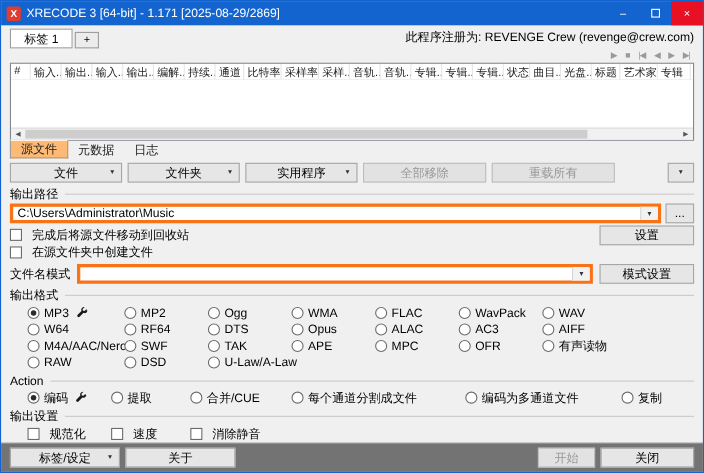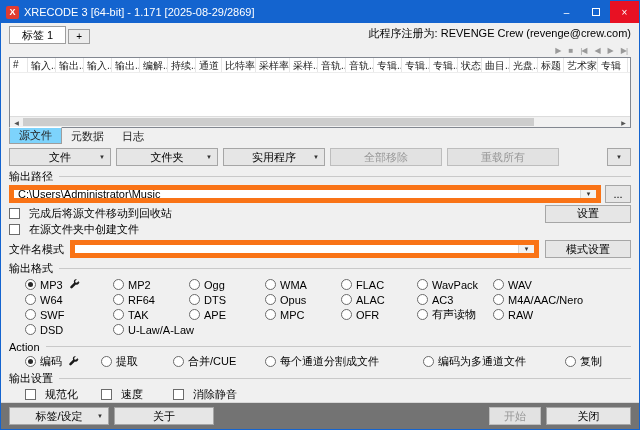--- a/index.html
+++ b/index.html
@@ -31,35 +31,35 @@
   .lheader { display:flex; height:15px; overflow:hidden; border-bottom:1px solid #ededed; flex:none; }
   .hcell { flex:none; font-size:10px; color:#222; padding:1px 0 0 3px; border-right:1px solid #e6e6e6; white-space:nowrap; overflow:hidden; }
   .lbody { flex:1; background:#fff; }
   .hscroll { height:11px; background:#f1f1f1; border-top:1px solid #dcdcdc; display:flex; align-items:center; flex:none; }
   .sarrow { width:13px; text-align:center; font-size:6px; color:#555; flex:none; }
   .strack { flex:1; height:100%; position:relative; }
   .sthumb { position:absolute; left:0; top:1px; height:8px; width:86%; background:#cdcdcd; }
 
   .list-tabs { display:flex; margin:0 8px; height:16px; flex:none; align-items:stretch; }
   .ltab { padding:0 9px; display:flex; align-items:center; font-size:11px; color:#222; }
-  .ltab.active { background:#7dd3fc; border:1px solid #9e9e9e; border-top-color:#fff; margin-top:-1px; }
+  .ltab.active { background:#fdba74; border:1px solid #9e9e9e; border-top-color:#fff; margin-top:-1px; }
 
   
   .btn { height:18px; background:#e6e6e6; border:1px solid #a6a6a6; font-size:11px; display:flex; align-items:center; justify-content:center; padding:0 6px; position:relative; cursor:default; white-space:nowrap; }
   .btn .caret { position:absolute; right:5px; font-size:6px; color:#333; }
   .btn.disabled { color:#979797; background:#e2e2e2; border-color:#bdbdbd; }
   .toolbar { display:flex; gap:5px; margin:4px 8px 0; align-items:center; flex:none; }
   .spacer { flex:1; }
 
   
   .group-head { display:flex; align-items:center; gap:6px; margin:4px 8px 0; height:13px; flex:none; }
   .group-head .line { flex:1; height:1px; background:#c9c9c9; }
 
   
-  .combo { display:flex; border:5px solid #f97316; background:#fff; height:18px; align-items:stretch; }
+  .combo { display:flex; border:3px solid #f97316; background:#fff; height:18px; align-items:stretch; }
   .combo input { flex:1; border:0; outline:0; font-size:11px; padding:0 4px; font-family:inherit; background:transparent; min-width:0; }
   .combo .arrow { width:16px; display:flex; align-items:center; justify-content:center; background:#f2f2f2; border-left:1px solid #d6d6d6; font-size:7px; color:#333; }
   .path-row { display:flex; gap:4px; margin:2px 8px 0; align-items:stretch; flex:none; }
   .path-row .combo { flex:1; }
 
   .cb-row1 { display:flex; justify-content:space-between; align-items:center; margin:3px 8px 0; height:15px; flex:none; }
   .cb-row2 { margin:2px 8px 0; height:13px; flex:none; display:flex; align-items:center; }
   .check-item { display:flex; align-items:center; gap:9px; font-size:11px; white-space:nowrap; }
   .cb { width:11px; height:11px; border:1px solid #6b6b6b; background:#fff; flex:none; }
 
@@ -264,20 +264,24 @@
         <span>Opus</span>
       </label>
     <label class="radio-item">
         <span class="radio"></span>
         <span>ALAC</span>
       </label>
     <label class="radio-item">
         <span class="radio"></span>
         <span>AC3</span>
       </label>
+    <label class="radio-item">
+        <span class="radio"></span>
+        <span>AIFF</span>
+      </label>
 
     <label class="radio-item">
         <span class="radio"></span>
         <span>M4A/AAC/Nero</span>
       </label>
     <label class="radio-item">
         <span class="radio"></span>
         <span>SWF</span>
       </label>
     <label class="radio-item">

